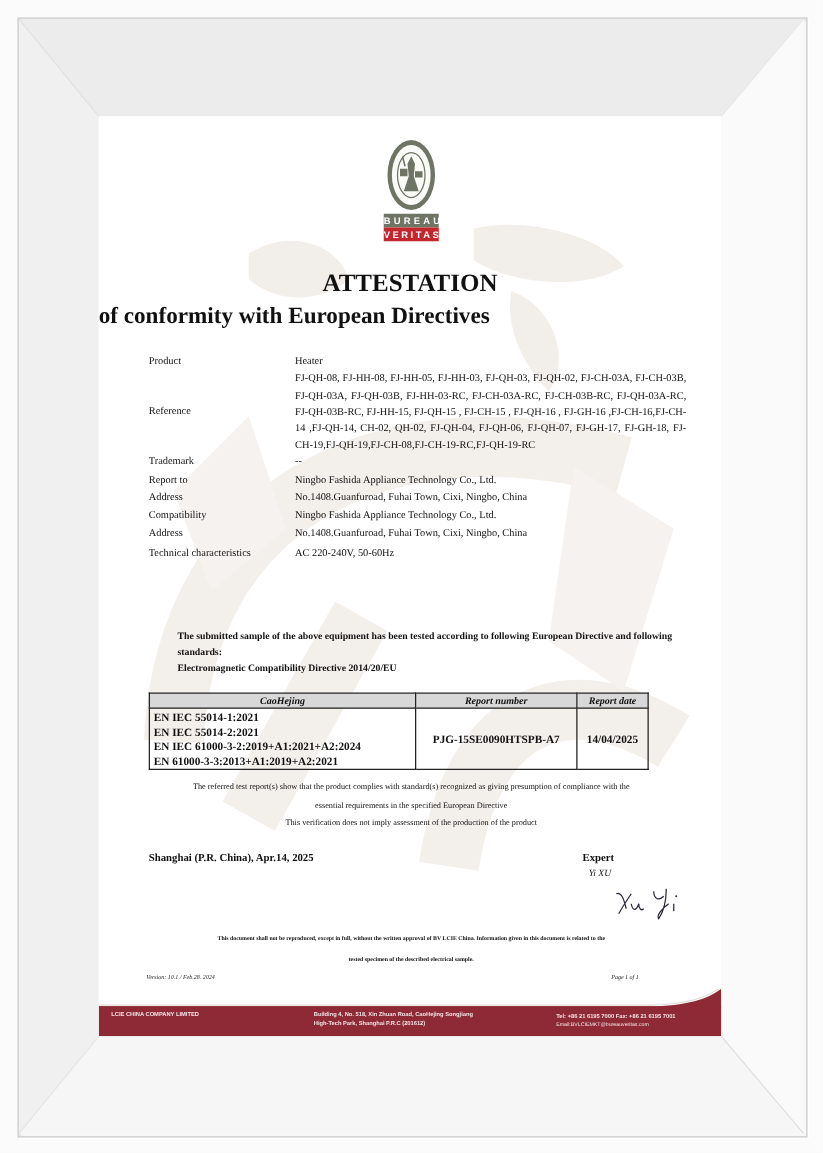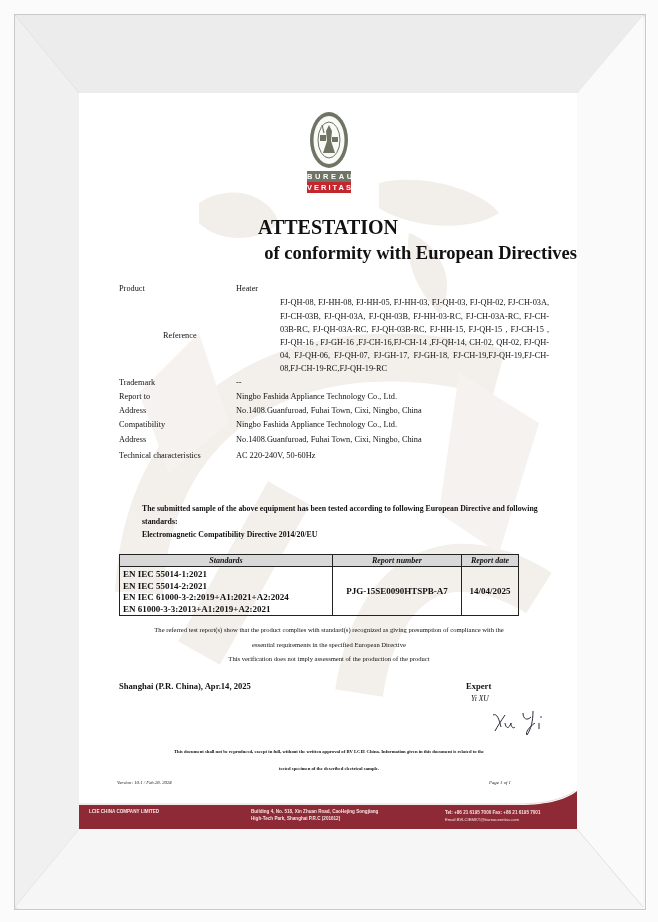--- a/index.html
+++ b/index.html
@@ -42,31 +42,31 @@
     position:absolute; left:2px; top:71px; width:44px; height:11px;
     background:#c4262e; color:#fff; font-family:"Liberation Sans", sans-serif;
     font-size:7.5px; letter-spacing:2px; text-align:center; line-height:11px; font-weight:bold;
   }
 
   .title {
     position:absolute; left:0; top:122px; width:498px; text-align:center;
     font-size:20px; font-weight:bold; line-height:24px;
   }
   .subtitle {
-    position:absolute; left:0; top:148px; width:498px; text-align:right;
+    position:absolute; left:0; top:148px; width:498px; text-align:left;
     font-size:18.5px; font-weight:bold; line-height:24px;
   }
 
   .fields { position:absolute; left:40px; top:189px; width:430px; font-size:8.3px; line-height:14.3px; }
   .row { display:flex; }
   .row .lbl { width:117px; flex:0 0 117px; }
   .row .val { flex:1; }
   .row.bold { font-weight:bold; }
   .ref-row { display:flex; align-items:center; }
-  .ref-row .lbl { width:117px; flex:0 0 117px;margin-left:44px; }
+  .ref-row .lbl { width:117px; flex:0 0 117px; }
   .ref-row .val { flex:1; text-align:justify; line-height:13.2px; font-size:8.3px; }
 
   .stmt { position:absolute; left:39px; top:409px; width:430px; font-size:7.8px; font-weight:bold; line-height:13.2px;margin-left:24px; }
 
   table.std {
     position:absolute; left:40px; top:461px; width:400px;
     border-collapse:collapse; font-size:9px;
   }
   table.std th {
     background:#d8d8d8; font-style:italic; font-weight:bold; font-size:8px;
@@ -190,21 +190,21 @@
     </div>
 
     <div class="stmt">
       <div>The submitted sample of the above equipment has been tested according to following European Directive and following standards:</div>
       <div>Electromagnetic Compatibility Directive 2014/20/EU</div>
     </div>
 
     <table class="std">
       <thead>
         <tr>
-          <th>Standards</th>
+          <th>CaoHejing</th>
           <th>Report number</th>
           <th>Report date</th>
         </tr>
       </thead>
       <tbody>
         <tr>
           <td class="stds">
             <div>EN IEC 55014-1:2021</div>
             <div>EN IEC 55014-2:2021</div>
             <div>EN IEC 61000-3-2:2019+A1:2021+A2:2024</div>

